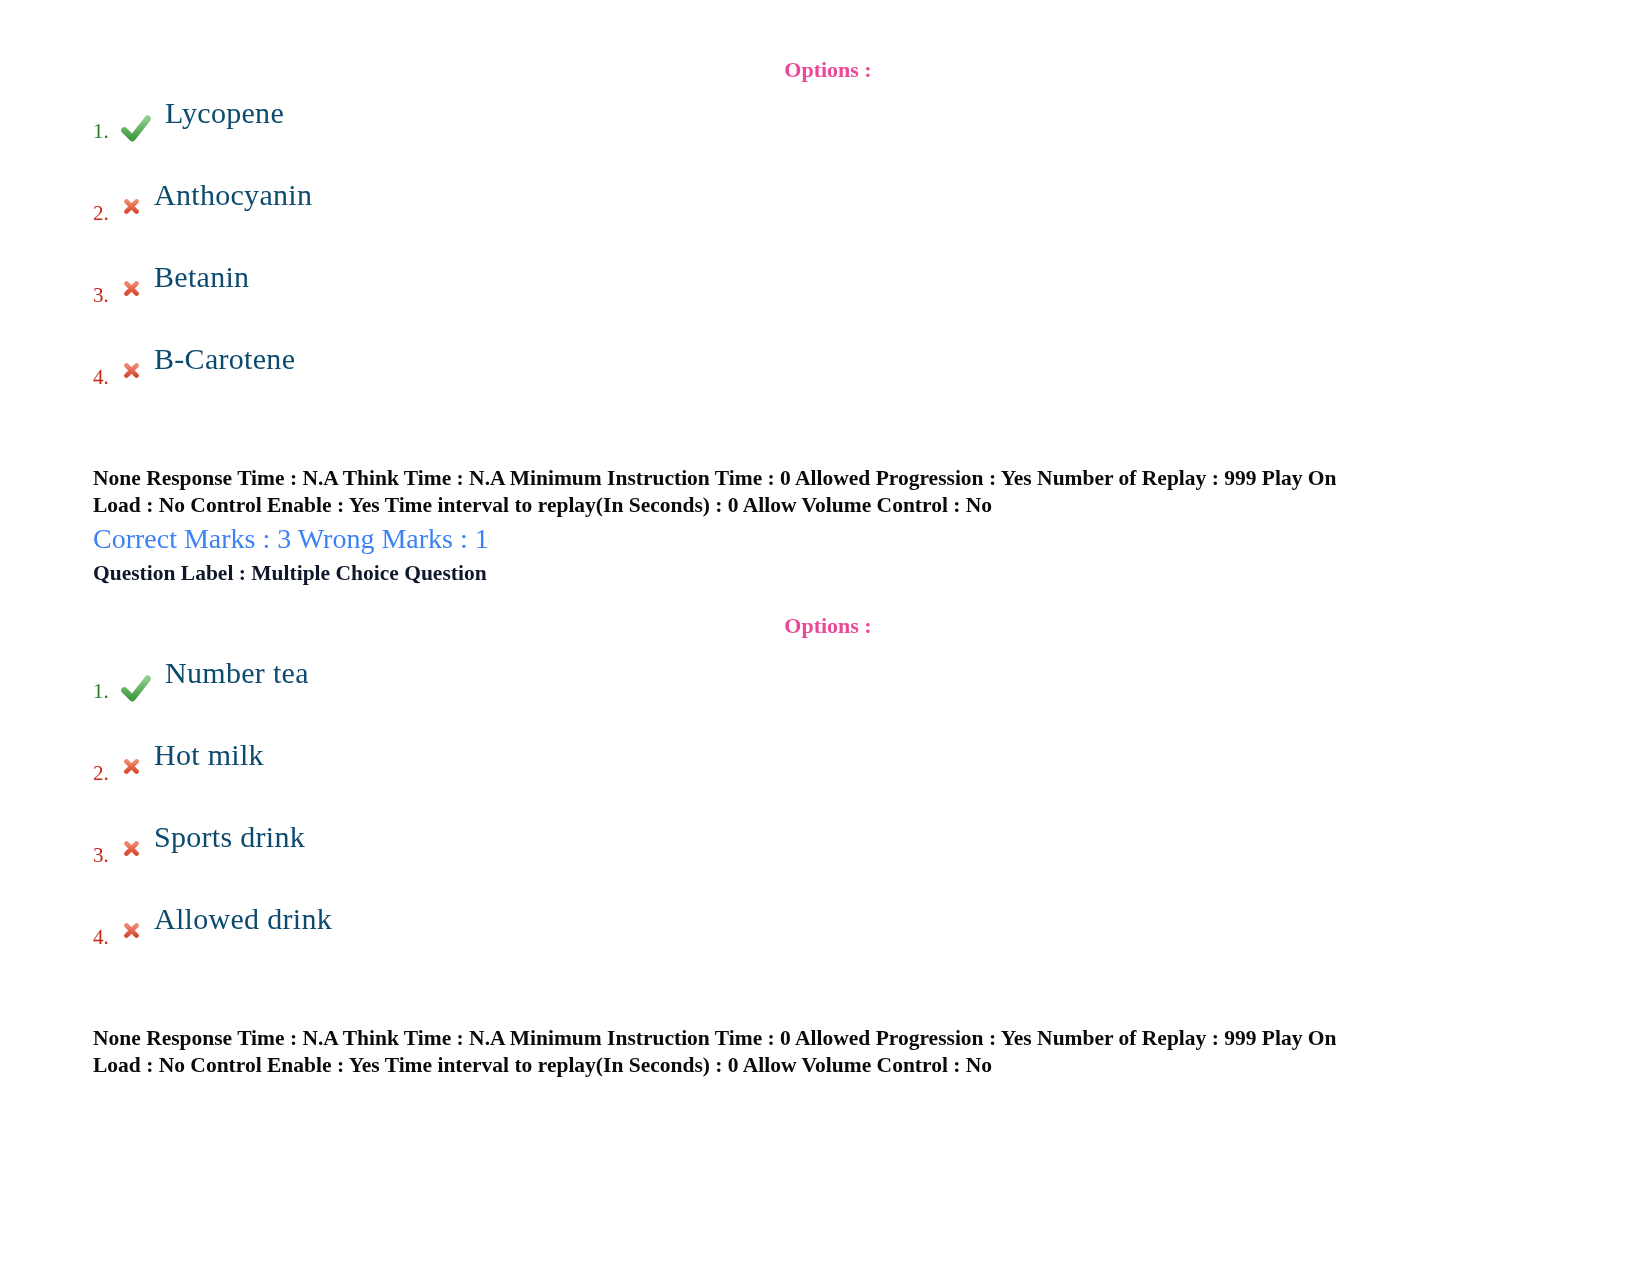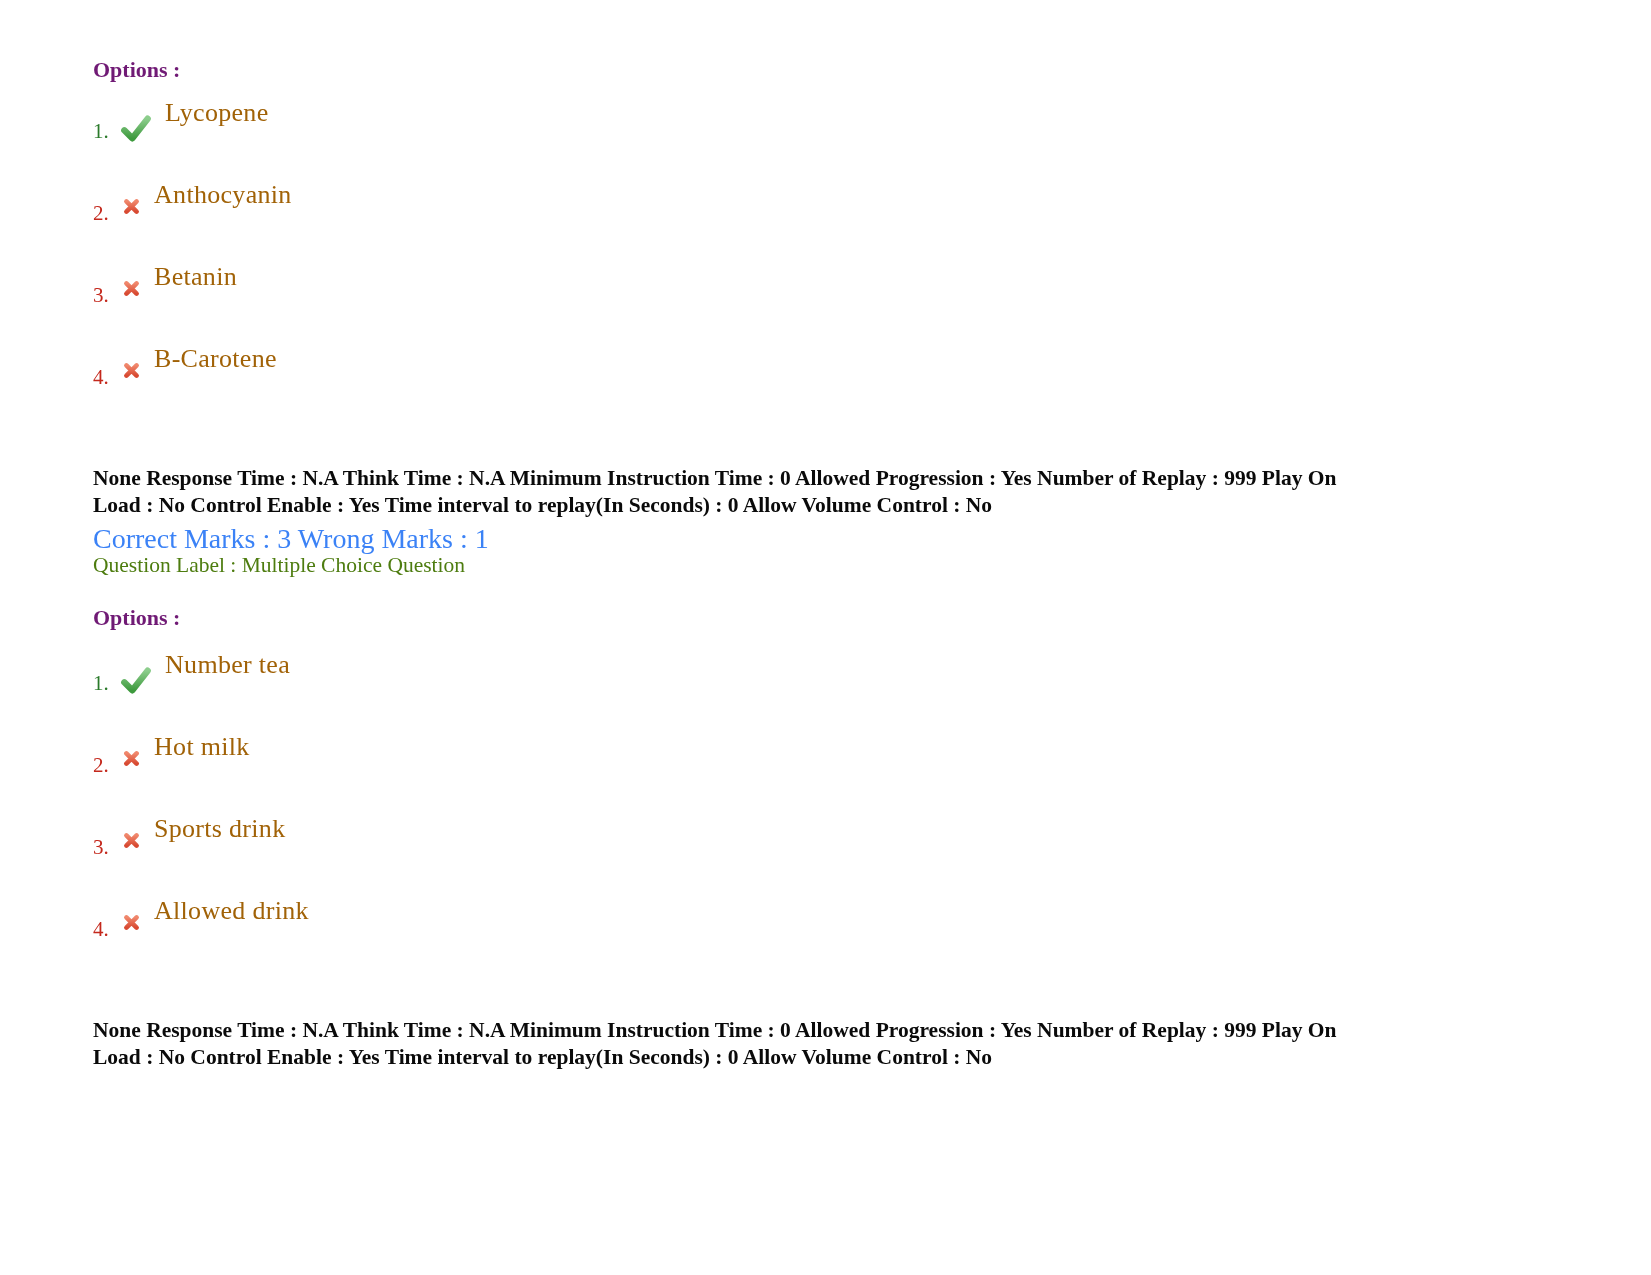--- a/index.html
+++ b/index.html
@@ -15,41 +15,43 @@
     width: 1651px;
     height: 1275px;
     padding: 57px 88px 0 93px;
   }
 
   
   .options-header {
     font-size: 22px;
     font-weight: 700;
     margin-bottom: 16px;
-    color: #701a75;
+    color: #ec4899;
+    text-align: center;
   }
   .meta-block {
     margin-top: 74px;
     font-size: 21.5px;
     font-weight: 700;
     line-height: 27px;
     color: #0a0a0a;
   }
   .marks-line {
     margin-top: 6px;
     font-size: 28px;
     font-weight: 400;
     line-height: 27px;
     color: #3b82f6;
   }
   .label-line {
+    margin-top: 8px;
     font-size: 21.5px;
-    font-weight: 400;
+    font-weight: 700;
     line-height: 27px;
-    color: #4d7c0f;
+    color: #0f172a;
   }
   .question-text {
     margin-top: 12px;
     padding-left: 12px;
     font-size: 23.5px;
     line-height: 30px;
     color: #3d4048;
     letter-spacing: 0.3px;
   }
   .sub-options-header {
@@ -73,23 +75,23 @@
   .opt-row[data-state="correct"] .opt-num { color: #2a7a2a; }
   .opt-row[data-state="wrong"]   .opt-num { color: #c4281c; }
 
   .opt-icon { display: none; line-height: 0; }
   .opt-row[data-state="correct"] .opt-icon.check { display: inline-block; margin: 0 0 3px 4px; }
   .opt-row[data-state="wrong"]   .opt-icon.cross { display: inline-block; margin: 0 0 12px 6px; }
 
   .opt-label {
     align-self: flex-start;
     margin-left: 14px;
-    font-size: 26px;
+    font-size: 30px;
     line-height: 28px;
-    color: #a16207;
+    color: #0c4a6e;
     letter-spacing: 0.3px;
   }
 
   .hidden-defs { position: absolute; width: 0; height: 0; }
 </style>
 </head>
 <body>
 
 <svg class="hidden-defs" aria-hidden="true">
   <defs>

